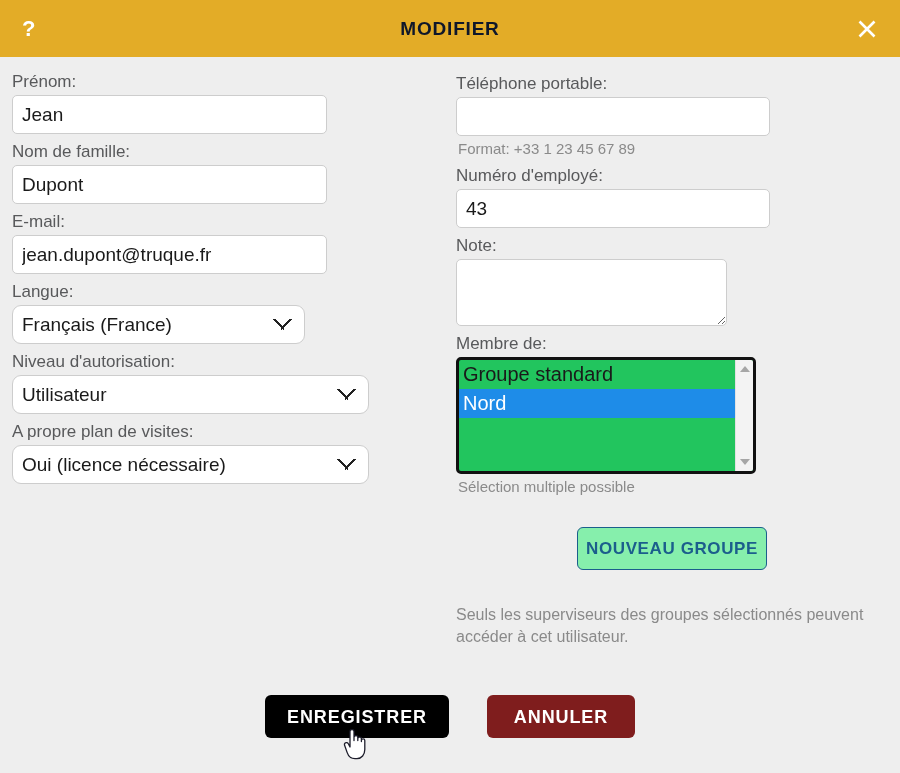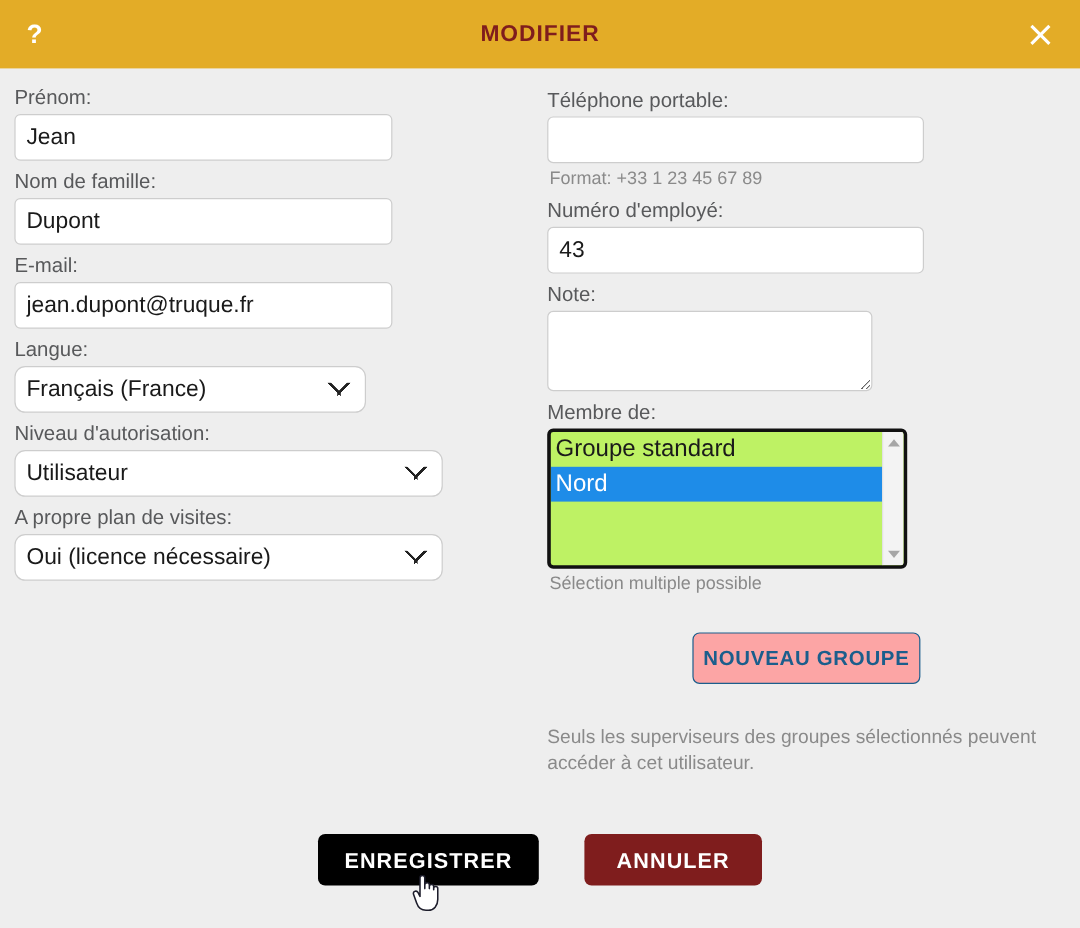--- a/index.html
+++ b/index.html
@@ -21,21 +21,21 @@
     position: absolute;
     left: 0; top: 0;
     width: 900px;
     height: 57px;
     background: #e3ac27;
     display: flex;
     align-items: center;
     justify-content: center;
   }
   .titlebar-title {
-    color: #7f1d1d;
+    color: #0f172a;
     font-size: 19px;
     font-weight: bold;
     letter-spacing: 0.8px;
   }
   .help-icon {
     position: absolute;
     left: 22px;
     top: 50%;
     transform: translateY(-50%);
     color: #ffffff;
@@ -144,21 +144,21 @@
     margin: 3px 0 0 2px;
     line-height: 19px;
   }
 
   
   .listbox-wrap {
     width: 300px;
     height: 117px;
     border: 3px solid #111111;
     border-radius: 5px;
-    background: #bef264;
+    background: #22c55e;
     position: relative;
     overflow: hidden;
   }
   .listbox-items {
     position: absolute;
     left: 0; top: 0;
     right: 18px;
     bottom: 0;
     overflow: hidden;
   }
@@ -205,21 +205,21 @@
   .sb-arrow.down i { border-top: 6px solid #a6a6a6; }
 
   
   .new-group-row {
     display: flex;
     justify-content: center;
     width: 432px;
     margin-top: 31px;
   }
   .btn-newgroup {
-    background: #fca5a5;
+    background: #86efac;
     border: 1.5px solid #1b5e8c;
     border-radius: 6px;
     color: #1b5e8c;
     font-family: "Liberation Sans", sans-serif;
     font-size: 17px;
     font-weight: bold;
     letter-spacing: 0.6px;
     padding: 12px 8px;
     cursor: pointer;
     line-height: 1;

